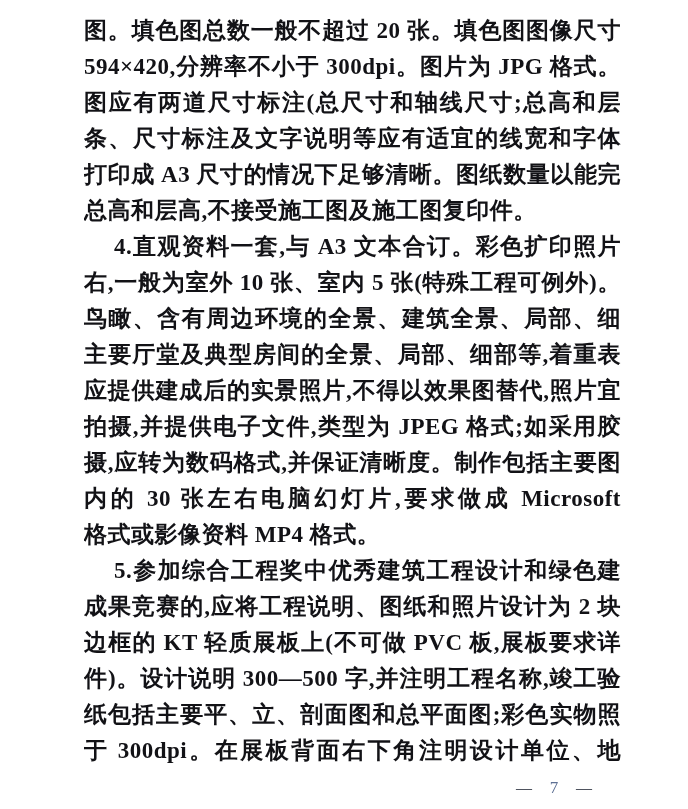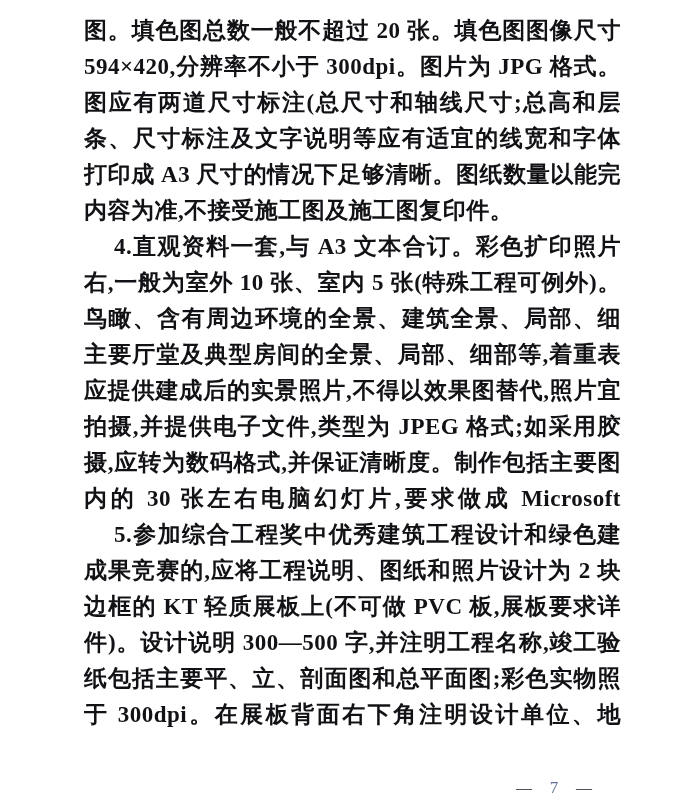--- a/index.html
+++ b/index.html
@@ -67,31 +67,32 @@
 <body>
 
 <div class="page">
   <div class="text-block" id="paragraphs-root">
       <div class="paragraph">
         <div class="line">图。填色图总数一般不超过 20 张。填色图图像尺寸应不小于</div>
         <div class="line">594×420,分辨率不小于 300dpi。图片为 JPG 格式。平、立、剖面</div>
         <div class="line">图应有两道尺寸标注(总尺寸和轴线尺寸;总高和层高),图面线</div>
         <div class="line">条、尺寸标注及文字说明等应有适宜的线宽和字体高度,应保证在</div>
         <div class="line">打印成 A3 尺寸的情况下足够清晰。图纸数量以能完整反映项目</div>
-        <div class="line last">内容为准,不接受施工图及施工图复印件。</div>
+        <div class="line last">总高和层高,不接受施工图及施工图复印件。</div>
       </div>
       <div class="paragraph">
         <div class="line indent">4.直观资料一套,与 A3 文本合订。彩色扩印照片 15 张左</div>
         <div class="line">右,一般为室外 10 张、室内 5 张(特殊工程可例外)。室外可包括</div>
         <div class="line">鸟瞰、含有周边环境的全景、建筑全景、局部、细部等;室内可包括</div>
         <div class="line">主要厅堂及典型房间的全景、局部、细部等,着重表现空间关系。</div>
         <div class="line">应提供建成后的实景照片,不得以效果图替代,照片宜为数码相机</div>
         <div class="line">拍摄,并提供电子文件,类型为 JPEG 格式;如采用胶片、反转片拍</div>
         <div class="line">摄,应转为数码格式,并保证清晰度。制作包括主要图纸和照片在</div>
         <div class="line">内的 30 张左右电脑幻灯片,要求做成 Microsoft PowerPoint 文件</div>
+        <div class="line last">格式或影像资料 MP4 格式。</div>
       </div>
       <div class="paragraph">
         <div class="line indent">5.参加综合工程奖中优秀建筑工程设计和绿色建筑专项工程</div>
         <div class="line">成果竞赛的,应将工程说明、图纸和照片设计为 2 块图板,裱在无</div>
         <div class="line">边框的 KT 轻质展板上(不可做 PVC 板,展板要求详见有关附</div>
         <div class="line">件)。设计说明 300—500 字,并注明工程名称,竣工验收日期;图</div>
         <div class="line">纸包括主要平、立、剖面图和总平面图;彩色实物照片分辨率不低</div>
         <div class="line last">于 300dpi。在展板背面右下角注明设计单位、地址、邮编、联系电</div>
       </div>
     </div>

